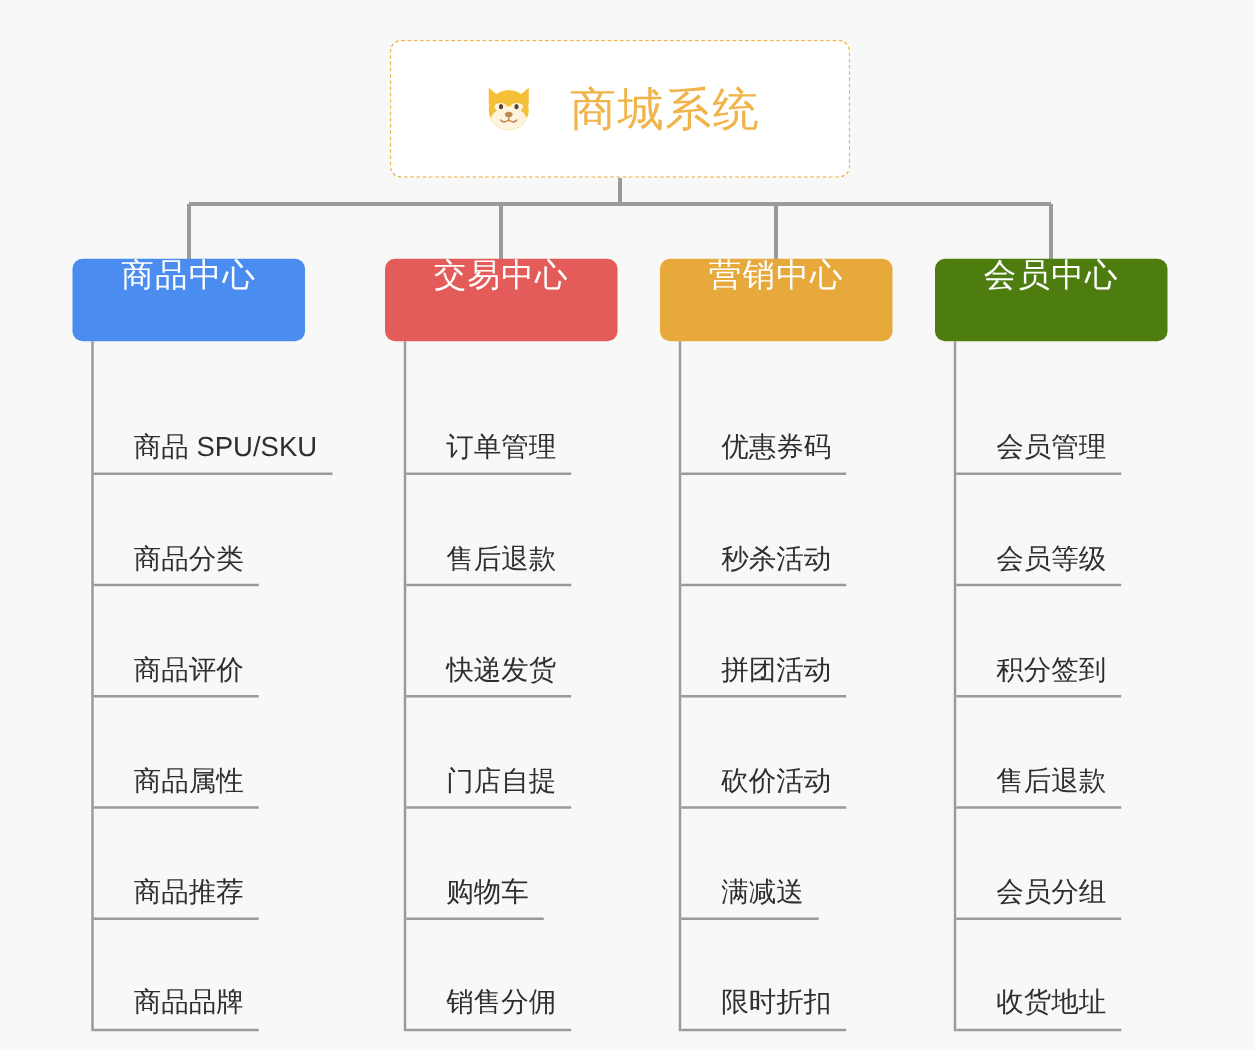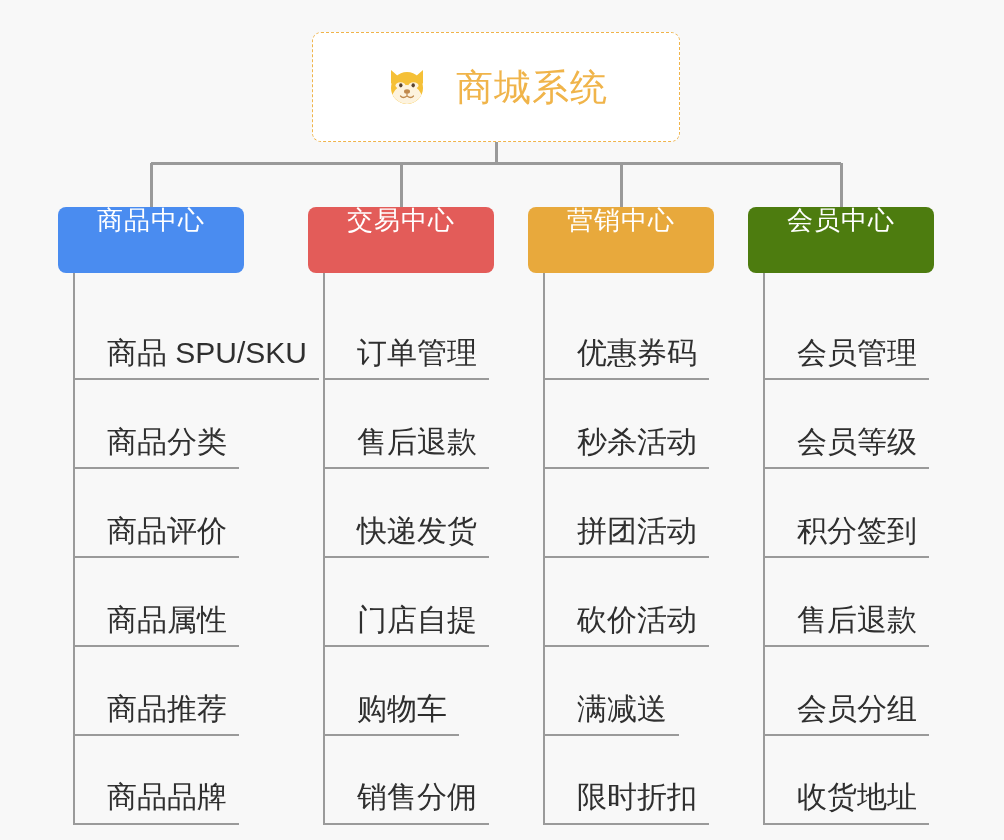--- a/index.html
+++ b/index.html
@@ -106,21 +106,21 @@
     position: relative;
     height: 89px;
     display: flex;
     align-items: flex-end;
   }
   .leaf-inner {
     display: inline-block;
     margin-left: 0;
     padding: 0 12px 7px 32px;
     border-bottom: 2px solid #9a9a9a;
-    font-size: 30px;
+    font-size: 22px;
     color: #2f2f2f;
     white-space: nowrap;
     line-height: 1.25;
   }
   .leaf:last-child .leaf-inner { padding-bottom: 8px; }
 </style>
 </head>
 <body>
 
 <div class="mindmap">

